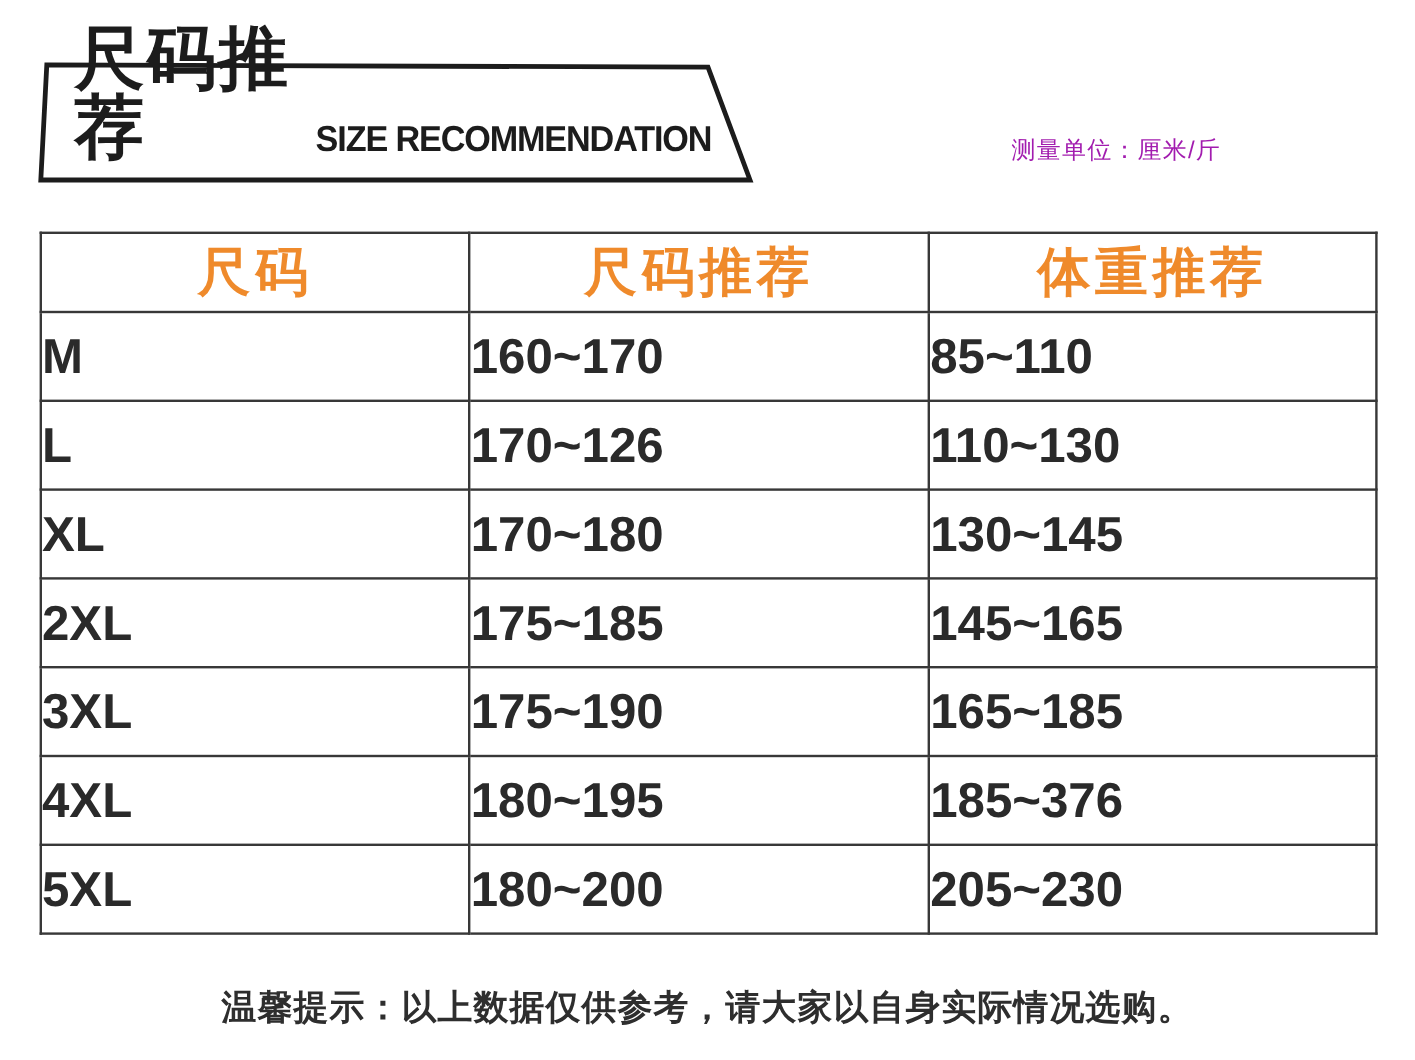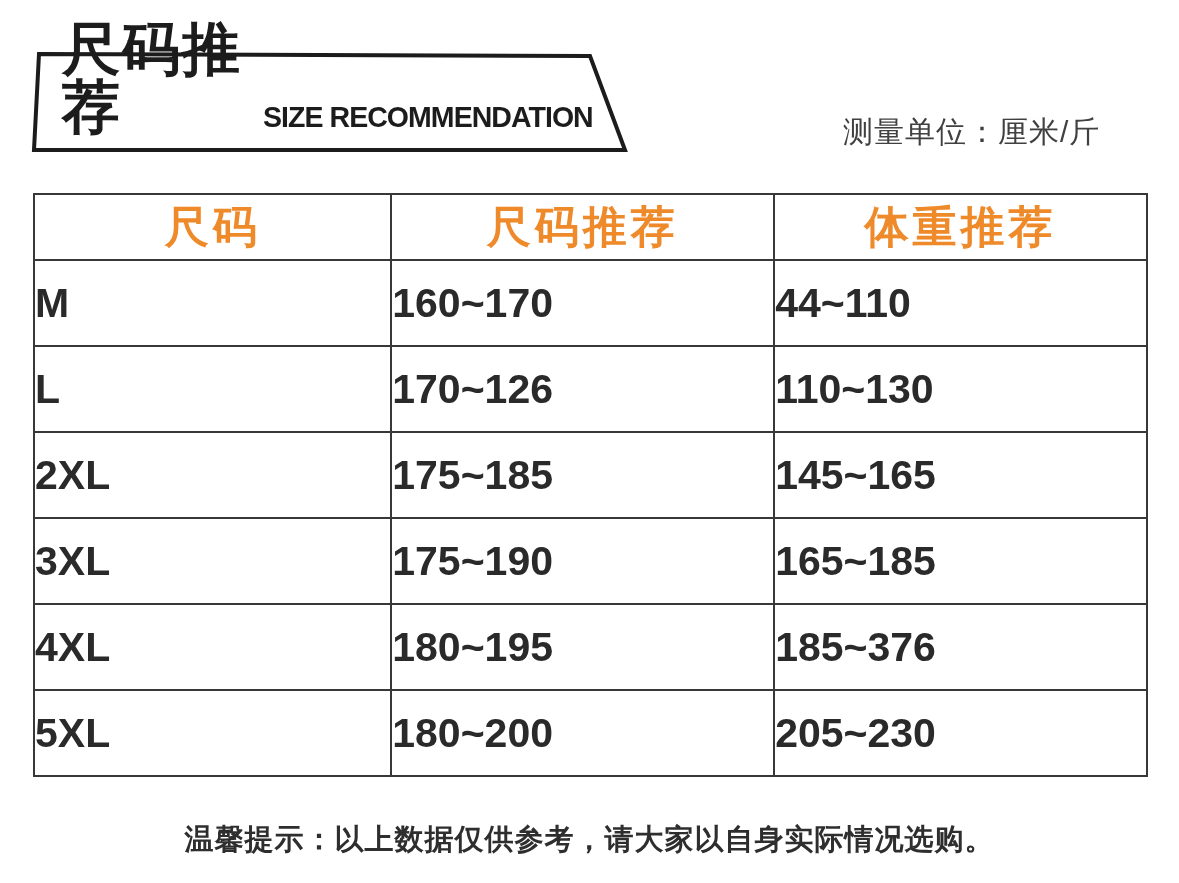--- a/index.html
+++ b/index.html
@@ -31,21 +31,21 @@
   .banner-title-en {
     font-size: 30px; font-weight: bold; color: #1c1c1c;
     letter-spacing: -1px; line-height: 1;
     transform: scaleX(0.95); transform-origin: left bottom;
     margin-bottom: 12px; white-space: nowrap;
   }
 
   
   .unit-note {
     position: absolute; top: 112px; left: 843px; width: 300px;
-    font-size: 30px; color: #404040; letter-spacing: 1px;
+    font-size: 20px; color: #a21caf; letter-spacing: 1px;
     white-space: nowrap;
   }
 
   
   .size-table {
     position: absolute; left: 33px; top: 193px;
     width: 1115px; height: 584px;
     border-collapse: collapse; table-layout: fixed;
   }
   .size-table col.c1 { width: 32.1%; }
@@ -102,26 +102,31 @@
       <tr>
         <th>尺码</th>
         <th>尺码推荐</th>
         <th>体重推荐</th>
       </tr>
     </thead>
     <tbody>
       <tr>
         <td>M</td>
         <td>160~170</td>
-        <td>44~110</td>
+        <td>85~110</td>
       </tr>
       <tr>
         <td>L</td>
         <td>170~126</td>
         <td>110~130</td>
+      </tr>
+      <tr>
+        <td>XL</td>
+        <td>170~180</td>
+        <td>130~145</td>
       </tr>
       <tr>
         <td>2XL</td>
         <td>175~185</td>
         <td>145~165</td>
       </tr>
       <tr>
         <td>3XL</td>
         <td>175~190</td>
         <td>165~185</td>

